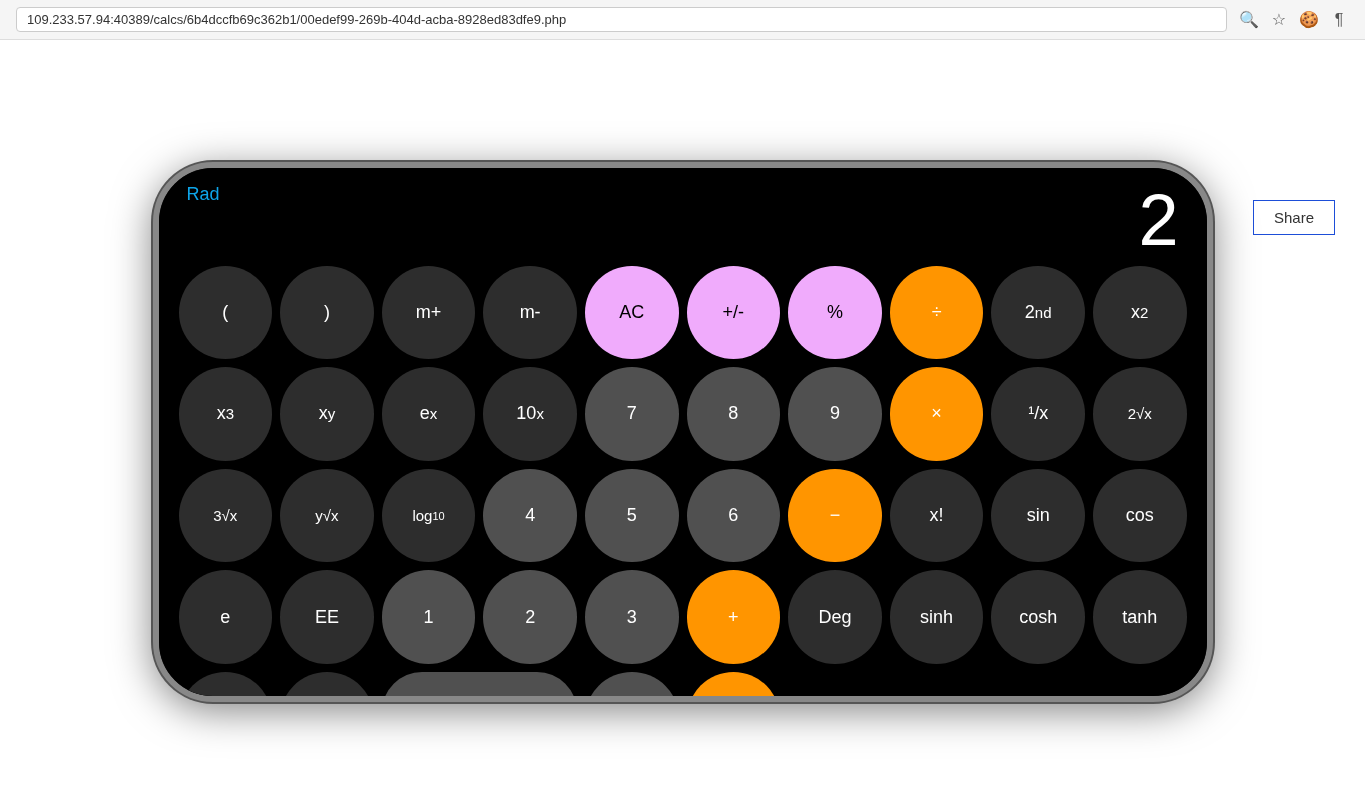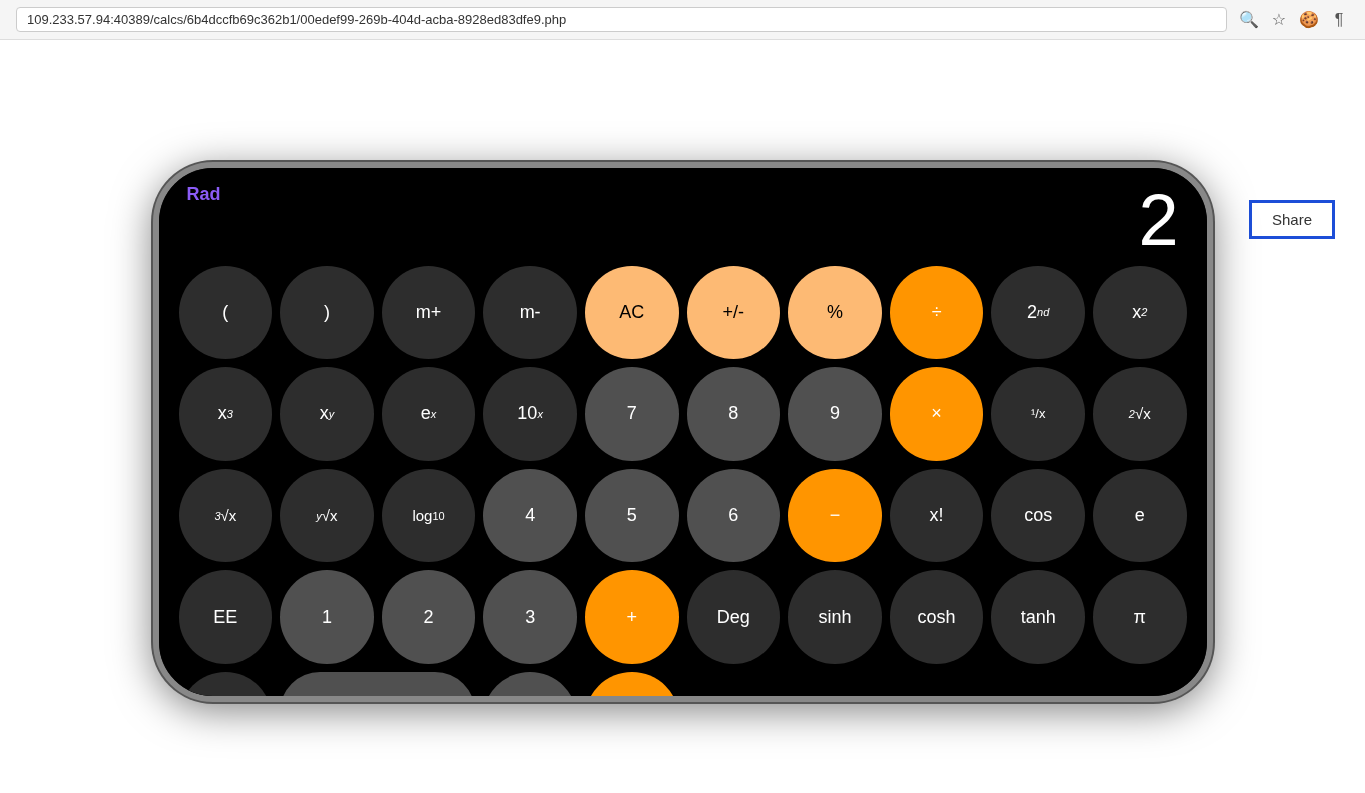--- a/index.html
+++ b/index.html
@@ -51,21 +51,21 @@
       display: flex;
       align-items: center;
       justify-content: center;
     }
 
     
     .share-btn {
       position: absolute;
       top: 160px;
       right: 30px;
-      border: 3px solid #1d4ed8;
+      border: 1px solid #1d4ed8;
       background: white;
       padding: 8px 20px;
       font-size: 15px;
       cursor: pointer;
       color: #333;
     }
 
     
     .phone-frame {
       width: 1060px;
@@ -113,22 +113,22 @@
     
     .calc-display {
       display: flex;
       justify-content: space-between;
       align-items: flex-start;
       padding: 6px 8px;
       min-height: 50px;
     }
     .calc-mode {
       font-size: 18px;
-      color: #8b5cf6;
-      font-weight: 700;
+      color: #0ea5e9;
+      font-weight: 400;
     }
     .calc-result {
       font-size: 72px;
       color: white;
       font-weight: 300;
       line-height: 1;
     }
 
     
     .calc-grid {
@@ -150,34 +150,33 @@
       display: flex;
       align-items: center;
       justify-content: center;
       aspect-ratio: 1;
       background: #333;
       transition: opacity 0.1s;
     }
 
     .calc-btn.dark { background: #2d2d2d; }
     .calc-btn.medium { background: #505050; }
-    .calc-btn.light { background: #fdba74; color: #000; }
+    .calc-btn.light { background: #f0abfc; color: #000; }
     .calc-btn.orange { background: #ff9500; }
     .calc-btn.zero {
       grid-column: span 2;
       border-radius: 40px;
       aspect-ratio: unset;
       justify-content: flex-start;
       padding-left: 24px;
     }
 
     .calc-btn .superscript {
-      font-size: 11px;
+      font-size: 15px;
       vertical-align: super;
-      font-style: italic;
     }
     .calc-btn .subscript {
       font-size: 11px;
       vertical-align: sub;
     }
   </style>
 </head>
 <body>
 
 <div class="browser-bar">
@@ -220,31 +219,32 @@
         <button class="calc-btn dark">x<span class="superscript">2</span></button>
         <button class="calc-btn dark">x<span class="superscript">3</span></button>
         <button class="calc-btn dark">x<span class="superscript">y</span></button>
         <button class="calc-btn dark">e<span class="superscript">x</span></button>
         <button class="calc-btn dark">10<span class="superscript">x</span></button>
         <button class="calc-btn medium">7</button>
         <button class="calc-btn medium">8</button>
         <button class="calc-btn medium">9</button>
         <button class="calc-btn orange">×</button>
 
-        <button class="calc-btn dark" style="font-size:13px;">¹/x</button>
+        <button class="calc-btn dark" style="font-size:18px;">¹/x</button>
         <button class="calc-btn dark" style="font-size:15px;"><span class="superscript">2</span>√x</button>
         <button class="calc-btn dark" style="font-size:15px;"><span class="superscript">3</span>√x</button>
         <button class="calc-btn dark" style="font-size:15px;"><span class="superscript">y</span>√x</button>
         <button class="calc-btn dark" style="font-size:15px;">log<span class="subscript">10</span></button>
         <button class="calc-btn medium">4</button>
         <button class="calc-btn medium">5</button>
         <button class="calc-btn medium">6</button>
         <button class="calc-btn orange">−</button>
 
         <button class="calc-btn dark">x!</button>
+        <button class="calc-btn dark">sin</button>
         <button class="calc-btn dark">cos</button>
         <button class="calc-btn dark">e</button>
         <button class="calc-btn dark">EE</button>
         <button class="calc-btn medium">1</button>
         <button class="calc-btn medium">2</button>
         <button class="calc-btn medium">3</button>
         <button class="calc-btn orange">+</button>
 
         <button class="calc-btn dark">Deg</button>
         <button class="calc-btn dark">sinh</button>

